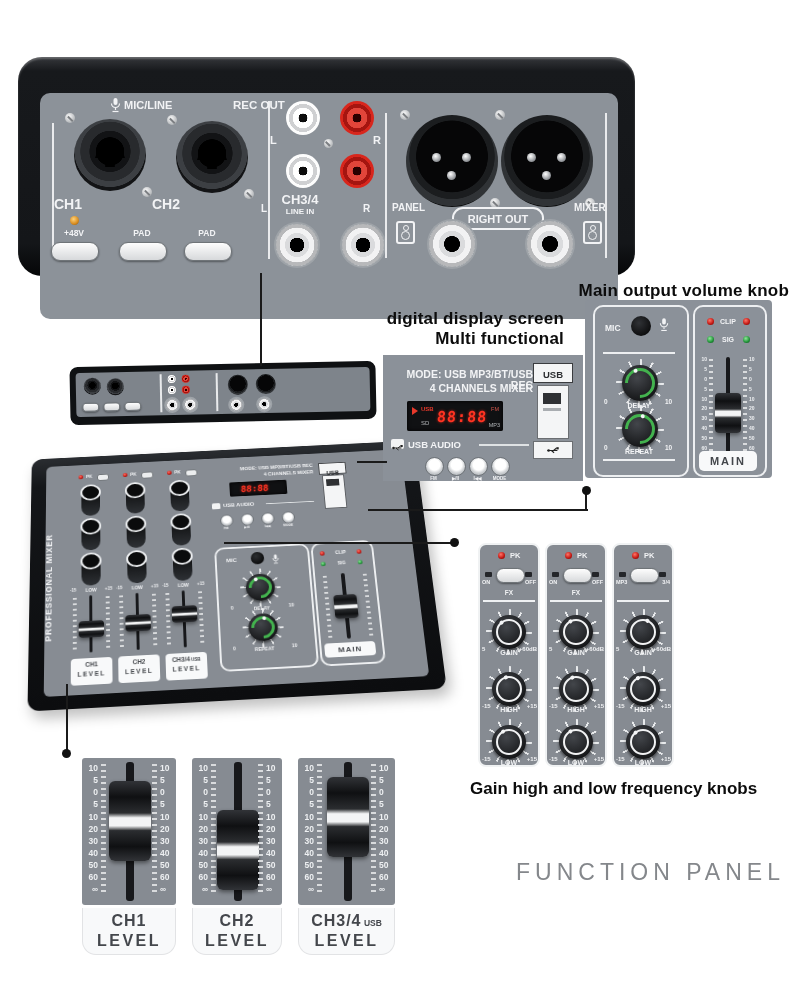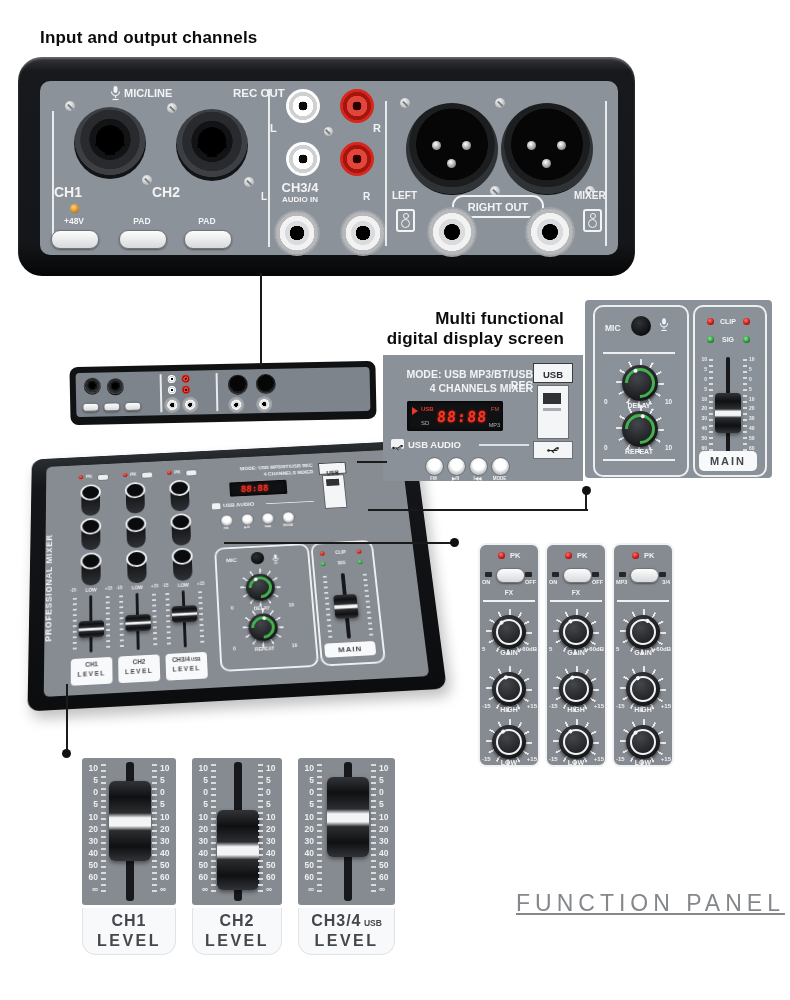--- a/index.html
+++ b/index.html
@@ -49,24 +49,23 @@
   .seg{font-family:"DejaVu Sans Mono",monospace;font-weight:bold;color:#ff3322;text-shadow:0 0 3px rgba(255,45,30,.7);transform:skewX(-5deg);}
   .tbtn{position:absolute;border-radius:50%;background:radial-gradient(circle at 50% 40%,#ffffff 40%,#cdd0d3 62%,#989da2);border:1px solid #6e7378;}
   .tab-white{position:absolute;background:#f8f9fa;text-align:center;color:#44474c;font-weight:bold;}
   .fn-panel{position:absolute;font-size:23px;letter-spacing:5px;color:#84878b;}
 </style>
 </head>
 <body>
 
 <div class="page">
 
-  <div class="hdr" style="left:40px;top:28px;">Input and output channels</div>
 
   <div class="panel-body" style="left:18px;top:57px;width:617px;height:219px;">
-    <div class="panel-face" style="left:22px;top:24px;width:578px;height:174px;">
+    <div class="panel-face" style="left:22px;top:36px;width:578px;height:226px;">
       <div class="vline" style="left:12px;top:30px;height:132px;"></div>
 
       <span class="abs" style="left:70px;top:5px;">
         <svg width="11" height="15" viewBox="0 0 11 15">
             <rect x="3.5" y="0" width="4" height="7" rx="2" fill="#f2f3f5"></rect>
             <path d="M1.5 5.5a4 4 0 0 0 8 0" stroke="#f2f3f5" stroke-width="1.2" fill="none"></path>
             <line x1="5.5" y1="10" x2="5.5" y2="12" stroke="#f2f3f5" stroke-width="1.2"></line>
             <line x1="2.5" y1="13.5" x2="8.5" y2="13.5" stroke="#f2f3f5" stroke-width="1.2"></line>
           </svg>
       </span>
@@ -98,29 +97,29 @@
       <div class="wtxt" style="left:193px;top:7px;font-size:11.5px;">REC OUT</div>
       <div class="rca rca-w" style="left:246px;top:8px;width:34px;height:34px;"></div>
       <div class="rca rca-r" style="left:300px;top:8px;width:34px;height:34px;"></div>
       <div class="rca rca-w" style="left:246px;top:61px;width:34px;height:34px;"></div>
       <div class="rca rca-r" style="left:300px;top:61px;width:34px;height:34px;"></div>
       <div class="wtxt" style="left:230px;top:42px;font-size:11px;">L</div>
       <div class="wtxt" style="left:333px;top:42px;font-size:11px;">R</div>
       <div class="screw" style="left:284px;top:46px;width:9px;height:9px;"></div>
 
       <div class="wtxt" style="left:234px;top:100px;width:52px;text-align:center;font-size:13px;">CH3/4</div>
-      <div class="wtxt" style="left:236px;top:115px;width:48px;text-align:center;font-size:8px;">AUDIO IN</div>
+      <div class="wtxt" style="left:236px;top:115px;width:48px;text-align:center;font-size:8px;">LINE IN</div>
       <div class="wtxt" style="left:221px;top:111px;font-size:10px;">L</div>
       <div class="wtxt" style="left:323px;top:111px;font-size:10px;">R</div>
       <div class="ts" style="left:236px;top:131px;width:42px;height:42px;"></div>
       <div class="ts" style="left:302px;top:131px;width:42px;height:42px;"></div>
 
       <div class="vline" style="left:345px;top:20px;height:145px;"></div>
 
-      <div class="wtxt" style="left:352px;top:110px;font-size:10px;">LEFT</div>
+      <div class="wtxt" style="left:352px;top:110px;font-size:10px;">PANEL</div>
       <div class="spk" style="left:356px;top:128px;"></div>
       <div class="xlrm" style="left:366px;top:22px;width:92px;height:92px;">
         <div class="pin" style="left:26px;top:38px;"></div>
         <div class="pin" style="left:56px;top:38px;"></div>
         <div class="pin" style="left:41px;top:56px;"></div>
       </div>
       <div class="screw" style="left:360px;top:17px;"></div>
       <div class="screw" style="left:450px;top:105px;"></div>
       <div class="xlrm" style="left:461px;top:22px;width:92px;height:92px;">
         <div class="pin" style="left:26px;top:38px;"></div>
@@ -338,22 +337,22 @@
         <div class="hatch" style="left:8px;top:36px;width:4px;height:68px;"></div>
         <div class="hatch" style="right:8px;top:36px;width:4px;height:68px;"></div>
         <div class="ftrack" style="left:27px;top:34px;width:4px;height:72px;"></div>
         <div class="fcap" style="left:17px;top:58px;width:24px;height:26px;"></div>
         <div class="tab-white" style="left:3px;top:110px;width:52px;height:15px;border-radius:4px;font-size:8px;line-height:15px;letter-spacing:1px;">MAIN</div>
       </div>
     </div>
   </div>
 
   <div class="abs" style="left:376px;top:309px;width:188px;text-align:right;z-index:5;">
+    <div class="hdr" style="position:static;">digital display screen</div>
     <div class="hdr" style="position:static;">Multi functional</div>
-    <div class="hdr" style="position:static;">digital display screen</div>
   </div>
   <div class="inset" style="left:383px;top:355px;width:200px;height:126px;overflow:hidden;z-index:5;">
     <div class="wtxt" style="left:4px;top:14px;width:146px;text-align:right;font-size:10.5px;">MODE: USB MP3/BT/USB REC</div>
     <div class="wtxt" style="left:4px;top:28px;width:146px;text-align:right;font-size:10.5px;">4 CHANNELS MIXER</div>
     <div class="screen" style="left:24px;top:46px;width:96px;height:30px;">
       <div class="abs" style="left:5px;top:6px;width:0;height:0;border-left:6px solid #e8392b;border-top:4px solid rgba(0,0,0,0);border-bottom:4px solid rgba(0,0,0,0);"></div>
       <div class="abs" style="left:14px;top:5px;font-size:6px;font-weight:bold;color:#e8392b;">USB</div>
       <div class="abs" style="left:14px;top:19px;font-size:6px;color:#c9cccf;opacity:.85;">SD</div>
       <div class="seg abs" style="left:30px;top:7px;font-size:15px;letter-spacing:1px;">88:88</div>
       <div class="abs" style="right:4px;top:5px;font-size:5.5px;color:#d2554a;">FM</div>
@@ -387,20 +386,21 @@
         <div style="position: absolute; left: 2px; top: 21px; width: 25px; text-align: center; font-size: 4.5px; font-weight: bold; color: rgb(241, 242, 244);">FM</div>
         <div class="tbtn" style="position: absolute; left: 28px; top: 2px; width: 17px; height: 17px;"></div>
         <div style="position: absolute; left: 24px; top: 21px; width: 25px; text-align: center; font-size: 4.5px; font-weight: bold; color: rgb(241, 242, 244);">▶/II</div>
         <div class="tbtn" style="position: absolute; left: 50px; top: 2px; width: 17px; height: 17px;"></div>
         <div style="position: absolute; left: 46px; top: 21px; width: 25px; text-align: center; font-size: 4.5px; font-weight: bold; color: rgb(241, 242, 244);">I◀◀</div>
         <div class="tbtn" style="position: absolute; left: 72px; top: 2px; width: 17px; height: 17px;"></div>
         <div style="position: absolute; left: 68px; top: 21px; width: 25px; text-align: center; font-size: 4.5px; font-weight: bold; color: rgb(241, 242, 244);">MODE</div>
       </div>
   </div>
 
+  <div class="hdr" style="right:1px;top:281px;width:300px;text-align:right;z-index:5;">Main output volume knob</div>
   <div class="inset" style="left:585px;top:300px;width:187px;height:178px;border-radius:4px;z-index:5;">
     <div class="sub-panel" style="left:8px;top:5px;width:92px;height:168px;">
       <div class="wtxt" style="left:10px;top:17px;font-size:8.5px;">MIC</div>
       <div class="abs" style="left:36px;top:9px;width:20px;height:20px;border-radius:50%;background:radial-gradient(circle at 40% 35%,#303236,#000);"></div>
       <span class="abs" style="left:64px;top:11px;">
         <svg width="10" height="14" viewBox="0 0 11 15">
             <rect x="3.5" y="0" width="4" height="7" rx="2" fill="#f2f3f5"></rect>
             <path d="M1.5 5.5a4 4 0 0 0 8 0" stroke="#f2f3f5" stroke-width="1.2" fill="none"></path>
             <line x1="5.5" y1="10" x2="5.5" y2="12" stroke="#f2f3f5" stroke-width="1.2"></line>
             <line x1="2.5" y1="13.5" x2="8.5" y2="13.5" stroke="#f2f3f5" stroke-width="1.2"></line>
@@ -602,20 +602,21 @@
           <div class="kring" style="position: absolute; inset: 4px; border: 2.5px solid rgb(241, 242, 243);"></div>
           <div class="kptr" style="position: absolute; inset: 0px; transform: rotate(-38deg);">
             <div class="knotch"></div>
           </div>
         </div>
         <div style="position: absolute; left: 2px; top: 211px; font-size: 6px; font-weight: bold; color: rgb(241, 242, 244);">-15</div>
         <div style="position: absolute; left: 0px; top: 214px; width: 58px; text-align: center; font-size: 7px; font-weight: bold; color: rgb(241, 242, 244);">LOW</div>
         <div style="position: absolute; right: 1px; top: 211px; font-size: 6px; font-weight: bold; color: rgb(241, 242, 244);">+15</div>
       </div>
     </div>
+  <div class="cap" style="left:470px;top:779px;">Gain high and low frequency knobs</div>
 
   <div class="abs" style="left:82px;top:758px;width:313px;height:200px;z-index:4;" id="fader-strips">
       <div style="position: absolute; left: 0px; top: 0px; width: 94px; height: 200px;">
         <div style="position: absolute; left: 0px; top: 0px; width: 94px; height: 147px; background: rgb(134, 139, 146); border-radius: 3px;"></div>
         <div style="position: absolute; left: 2px; top: 6px; width: 14px; height: 130px; display: flex; flex-direction: column; justify-content: space-between; text-align: right; font-size: 8.5px; font-weight: bold; color: rgb(238, 240, 242); line-height: 1;">
           <span>10</span>
           <span>5</span>
           <span>0</span>
           <span>5</span>
           <span>10</span>
@@ -717,14 +718,14 @@
           <span>60</span>
           <span>∞</span>
         </div>
         <div class="tab-white" style="position: absolute; left: 0px; top: 150px; width: 97px; height: 47px; border-right: 1px solid rgb(226, 227, 229); border-bottom: 1px solid rgb(226, 227, 229); border-left: 1px solid rgb(226, 227, 229); border-image: initial; border-top: none; border-radius: 0px 0px 14px 14px; box-sizing: border-box; padding-top: 3px; font-size: 16px; letter-spacing: 1px; line-height: 1.25;">
           <div><span>CH3/4</span><span style="font-size: 8.5px; letter-spacing: 0px;"> USB</span></div>
           <div style="letter-spacing: 2.5px;">LEVEL</div>
         </div>
       </div>
     </div>
 
-  <div class="fn-panel" style="left:516px;top:890px;text-decoration:underline;">FUNCTION PANEL</div>
+  <div class="fn-panel" style="left:516px;top:859px;">FUNCTION PANEL</div>
 </div>
 
 </body></html>

